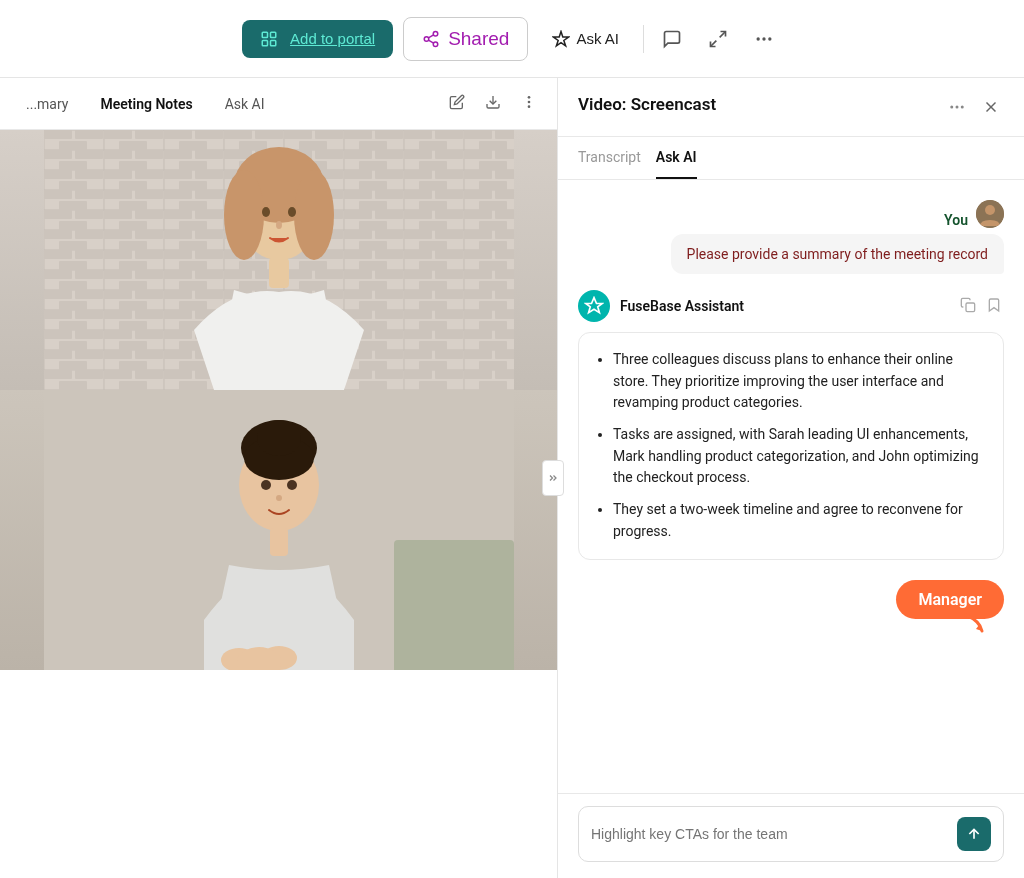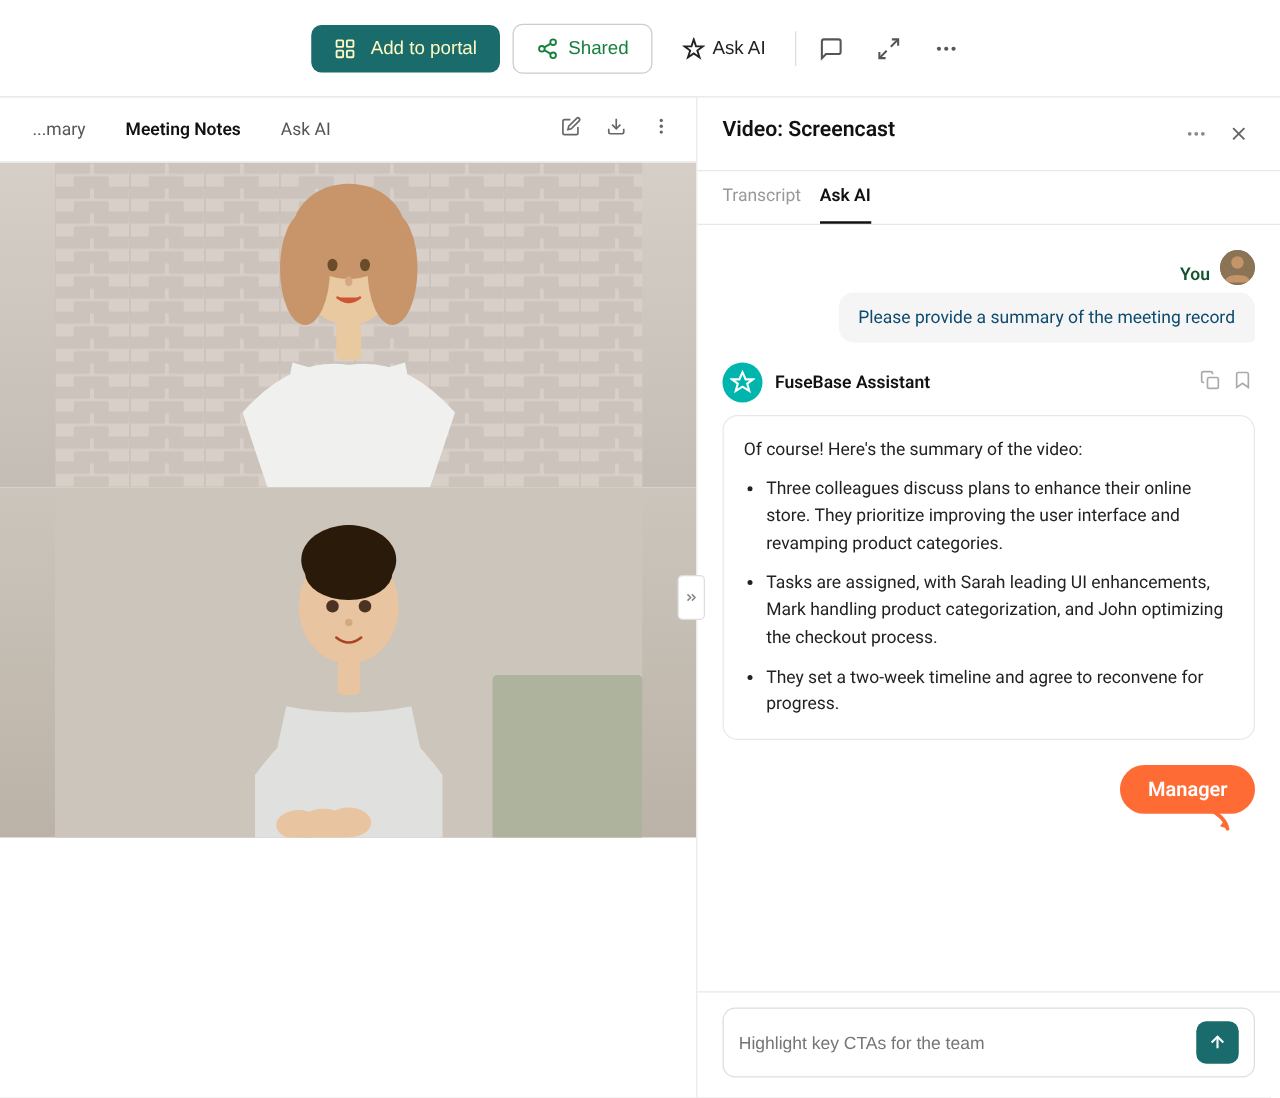--- a/index.html
+++ b/index.html
@@ -24,39 +24,40 @@
       gap: 10px;
       position: relative;
       height: 78px;
     }
 
     .btn-add-portal {
       display: flex;
       align-items: center;
       gap: 12px;
       background: #1a6b6b;
-      color: #fef9c3;
+      color: #5eead4;
       border: none;
       border-radius: 8px;
       padding: 10px 18px;
       font-size: 15px;
       font-weight: 500;
       cursor: pointer;
+      text-decoration: underline;
     }
 
     .btn-shared {
       display: flex;
       align-items: center;
       gap: 8px;
       background: #fff;
-      color: #15803d;
+      color: #a21caf;
       border: 1.5px solid #ccc;
       border-radius: 8px;
       padding: 10px 18px;
-      font-size: 15px;
+      font-size: 19px;
       font-weight: 500;
       cursor: pointer;
       text-align: center;
     }
 
     .btn-ask-ai {
       display: flex;
       align-items: center;
       gap: 6px;
       background: transparent;
@@ -269,21 +270,21 @@
       display: flex;
       align-items: center;
       justify-content: center;
     }
 
     .user-bubble {
       background: #f5f5f5;
       border-radius: 12px 12px 4px 12px;
       padding: 12px 16px;
       font-size: 14px;
-      color: #0c4a6e;
+      color: #7f1d1d;
       max-width: 380px;
       text-align: center;
     }
 
     
     .assistant-message-container {
       display: flex;
       flex-direction: column;
       gap: 10px;
     }
@@ -660,21 +661,20 @@
             </button>
             <button class="action-icon-btn">
               <svg width="16" height="16" viewBox="0 0 24 24" fill="none" stroke="#aaa" stroke-width="2">
                 <path d="M19 21l-7-5-7 5V5a2 2 0 012-2h10a2 2 0 012 2z"></path>
               </svg>
             </button>
           </div>
         </div>
 
         <div class="assistant-bubble">
-          <p>Of course! Here's the summary of the video:</p>
           <ul>
             <li>Three colleagues discuss plans to enhance their online store. They prioritize improving the user interface and revamping product categories.</li>
             <li>Tasks are assigned, with Sarah leading UI enhancements, Mark handling product categorization, and John optimizing the checkout process.</li>
             <li>They set a two-week timeline and agree to reconvene for progress.</li>
           </ul>
         </div>
       </div>
 
       <div class="manager-bubble-area">
         <div style="position: relative; display: inline-block;">

